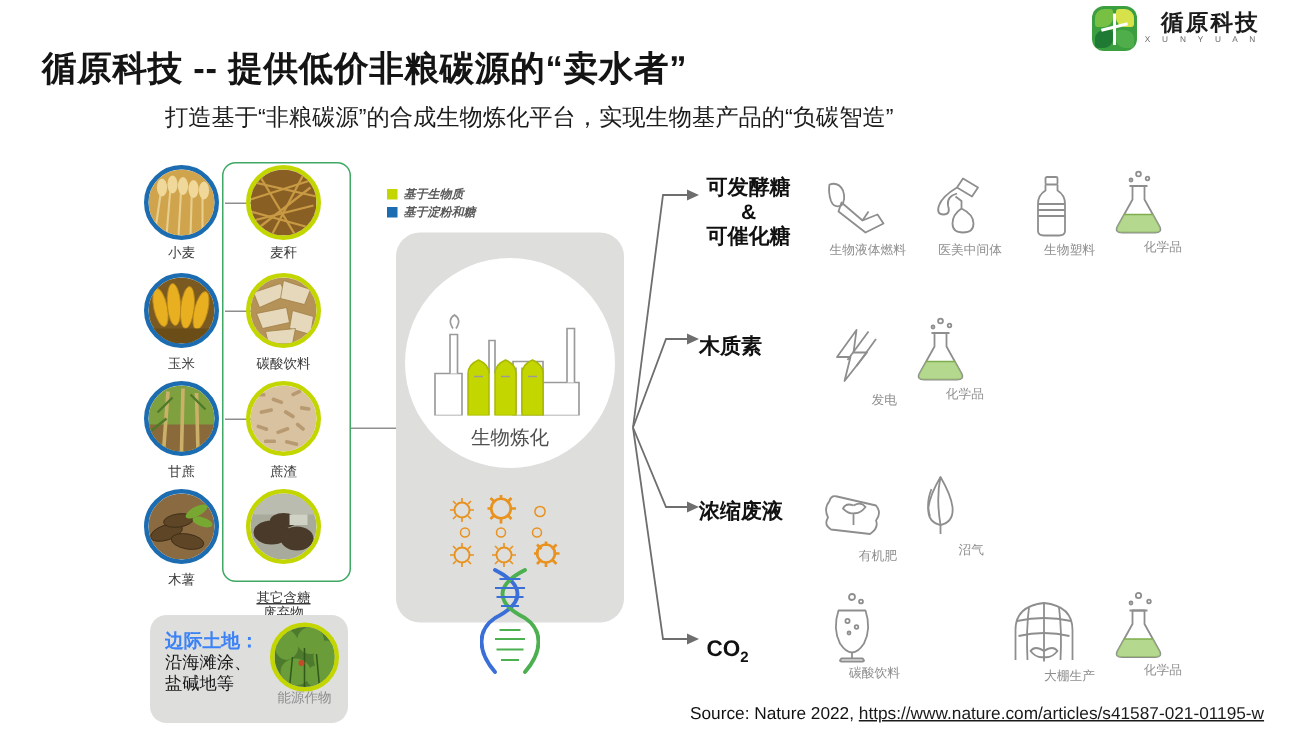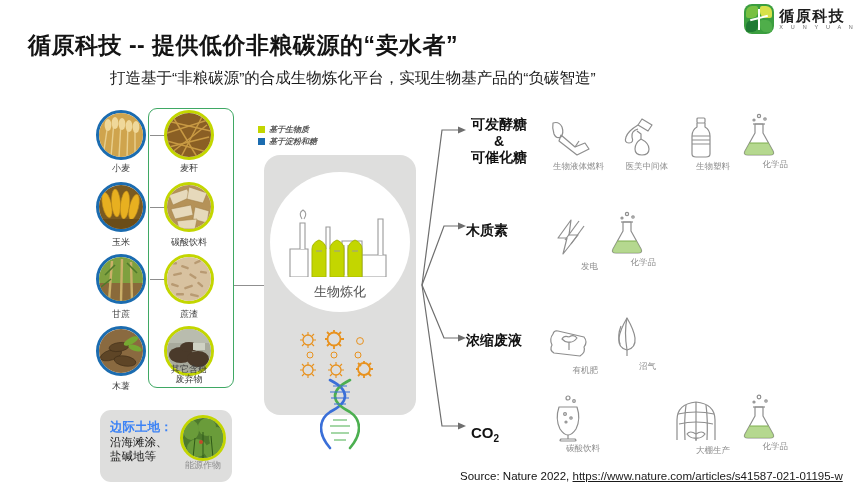--- a/index.html
+++ b/index.html
@@ -4,21 +4,21 @@
 <style>
   html,body{margin:0;padding:0;}
   body{
     width:864px;height:496px;background:#ffffff;
     font-family:"Liberation Sans","DejaVu Sans",sans-serif;
     color:#1a1a1a;overflow:hidden;position:relative;
   }
   .slide{position:relative;width:864px;height:496px;overflow:hidden;}
 
   
-  .logo{position:absolute;right:8px;top:4px;display:flex;align-items:center;gap:5px;}
+  .logo{position:absolute;right:24px;top:4px;display:flex;align-items:center;gap:5px;text-align:right;}
   .logo-mark{width:30px;height:30px;border-radius:8px;background:#3b9e3f;position:relative;overflow:hidden;flex:none;}
   .logo-mark .lm-a{position:absolute;left:2px;top:2px;width:12px;height:12px;background:#78c043;border-radius:6px 2px 6px 2px;}
   .logo-mark .lm-b{position:absolute;right:2px;top:2px;width:12px;height:12px;background:#d7e24a;border-radius:2px 6px 2px 6px;}
   .logo-mark .lm-c{position:absolute;left:2px;bottom:2px;width:12px;height:12px;background:#1f7a33;border-radius:6px 2px 6px 2px;}
   .logo-mark .lm-d{position:absolute;right:2px;bottom:2px;width:12px;height:12px;background:#4fae4a;border-radius:2px 6px 2px 6px;}
   .logo-mark .lm-stem{position:absolute;left:14px;top:5px;width:2px;height:21px;background:#ffffff;}
   .logo-mark .lm-bar{position:absolute;left:6px;top:13px;width:18px;height:2px;background:#ffffff;transform:rotate(-14deg);}
   .logo-txt{display:flex;flex-direction:column;line-height:1;}
   .logo-cn{font-size:15px;font-weight:bold;color:#1c1c1c;letter-spacing:1.5px;}
   .logo-en{font-size:5.5px;color:#6a6a6a;letter-spacing:3.2px;margin-top:2px;}
@@ -289,21 +289,21 @@
       <rect y="0" width="44" height="14" fill="#b9bcae"></rect>
       <g fill="#4a3a2a">
             <ellipse cx="14" cy="26" rx="12" ry="8"></ellipse>
             <ellipse cx="31" cy="30" rx="11" ry="8"></ellipse>
             <ellipse cx="22" cy="18" rx="9" ry="5"></ellipse>
           </g>
       <rect x="26" y="14" width="12" height="7" fill="#cfd2c4"></rect>
         </g>
       </svg>
   </div>
-  <div class="circ-label two" style="left:156px;top:364px;width:66px;">
+  <div class="circ-label two" style="left:156px;top:393px;width:66px;text-decoration:underline;">
     <div>其它含糖</div>
     <div>废弃物</div>
   </div>
 
   <div class="landbox"></div>
   <div class="landbox-txt">
     <div class="landbox-t1">边际土地：</div>
     <div class="landbox-t2">沿海滩涂、</div>
     <div class="landbox-t2">盐碱地等</div>
   </div>

